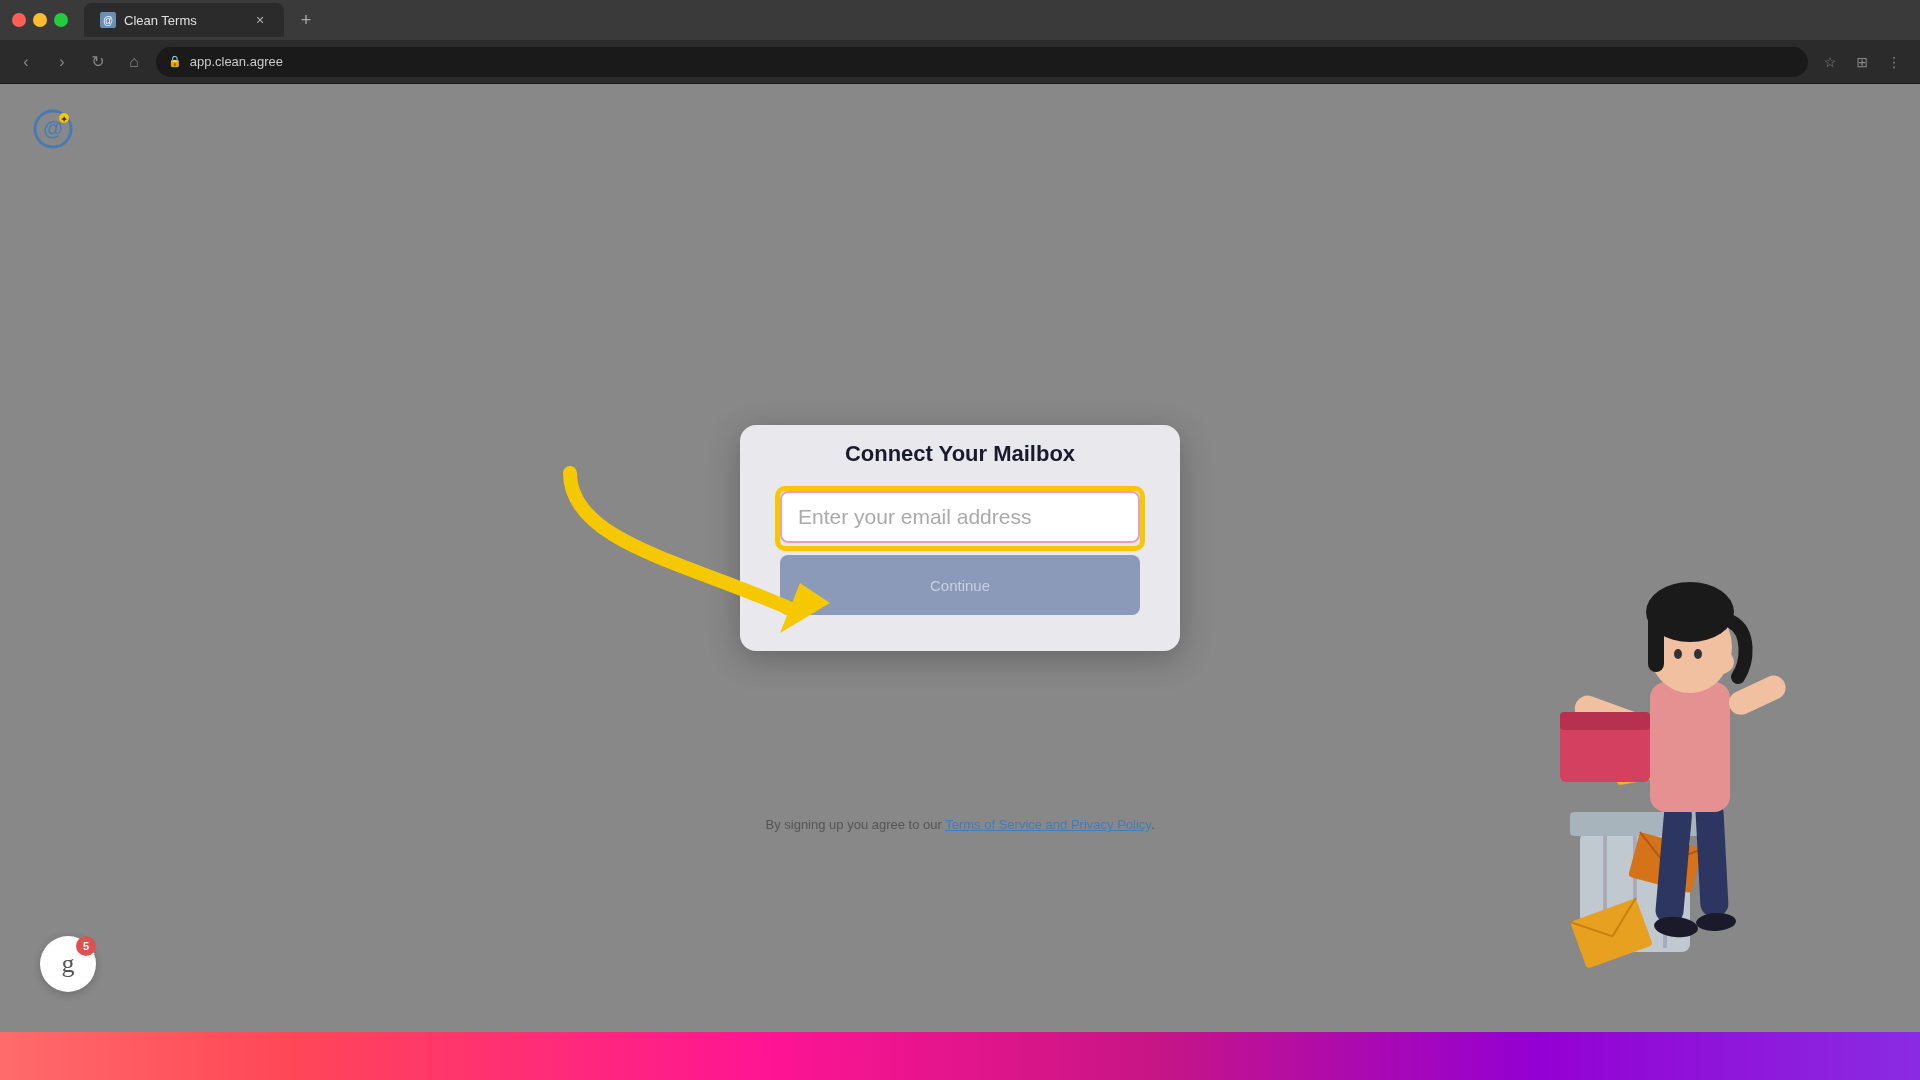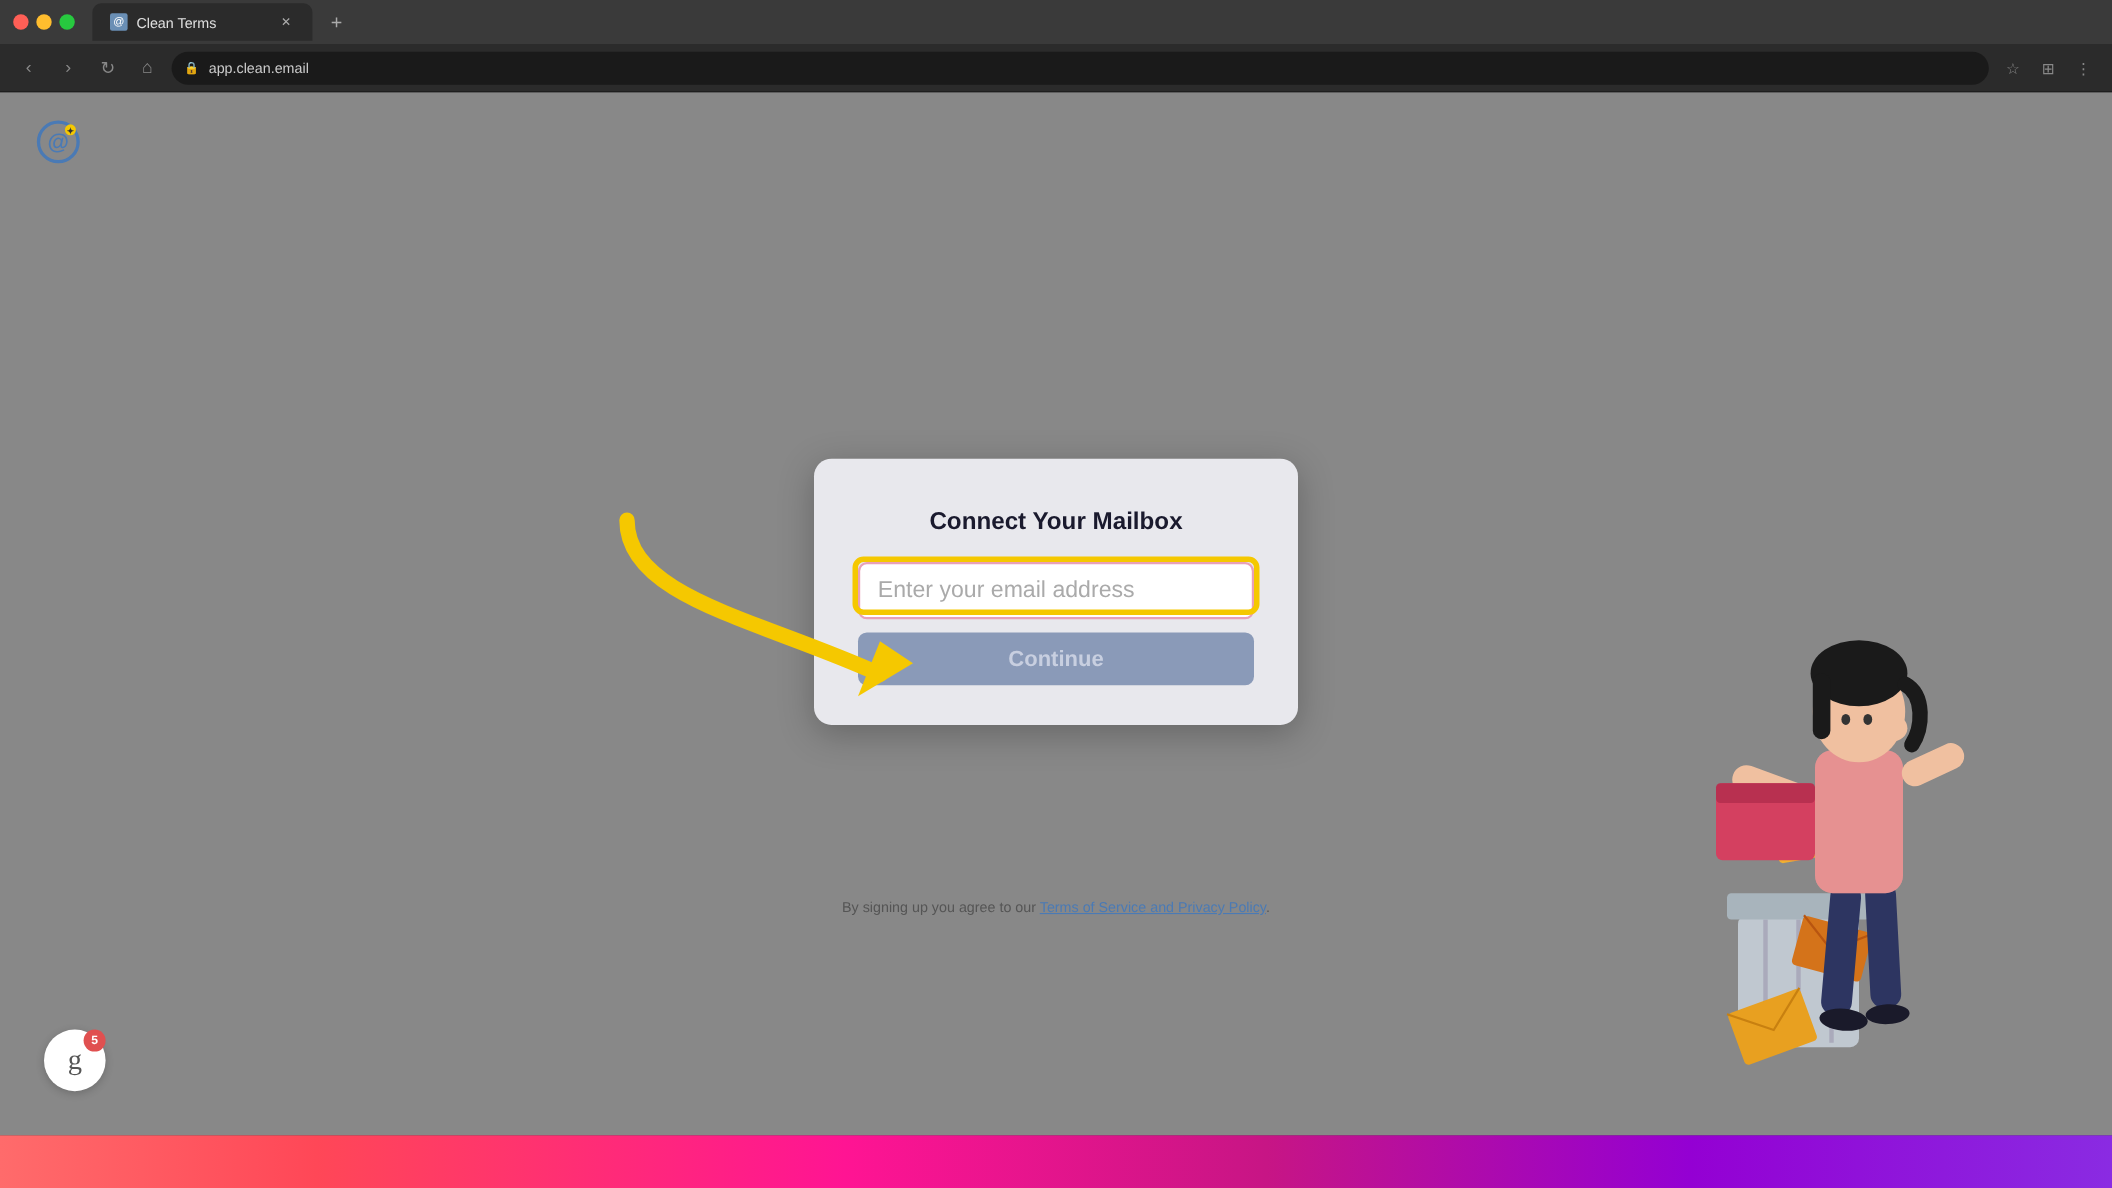--- a/index.html
+++ b/index.html
@@ -91,21 +91,21 @@
     .logo-icon {
       width: 42px;
       height: 42px;
       position: relative;
     }
 
     
     .modal-card {
       background: rgba(240, 240, 245, 0.92);
       border-radius: 16px;
-      padding: 44px 40px 36px;
+      padding: 16px 40px 36px;
       width: 440px;
       box-shadow: 0 8px 32px rgba(0,0,0,0.25);
       position: relative;
       z-index: 10;
       margin-top: -40px;
     }
 
     .modal-title {
       font-size: 22px;
       font-weight: 700;
@@ -123,27 +123,27 @@
       font-size: 21px;
       color: #666;
       background: white;
       outline: none;
       margin-bottom: 12px;
     }
     .email-input::placeholder { color: #aaa; }
 
     .continue-btn {
       width: 100%;
-      height: 48px;
+      height: 60px;
       background: #8a9ab8;
       border: none;
       border-radius: 8px;
       color: #c8cfe0;
-      font-size: 20px;
-      font-weight: 700;
+      font-size: 15px;
+      font-weight: 400;
       cursor: pointer;
     }
 
     
     .yellow-arrow {
       position: absolute;
       left: 50%;
       top: 50%;
       transform: translate(-420px, -95px);
       z-index: 20;
@@ -234,21 +234,21 @@
     <div class="tab-add">+</div>
   </div>
 
   <div class="nav-bar">
     <div class="nav-btn">‹</div>
     <div class="nav-btn">›</div>
     <div class="nav-btn">↻</div>
     <div class="nav-btn">⌂</div>
     <div class="address-bar">
       <span class="lock-icon">🔒</span>
-      <span>app.clean.email</span>
+      <span>app.clean.agree</span>
     </div>
     <div class="nav-right">
       <div class="nav-icon-btn">☆</div>
       <div class="nav-icon-btn">⊞</div>
       <div class="nav-icon-btn">⋮</div>
     </div>
   </div>
 
   <div class="page-content">
 

